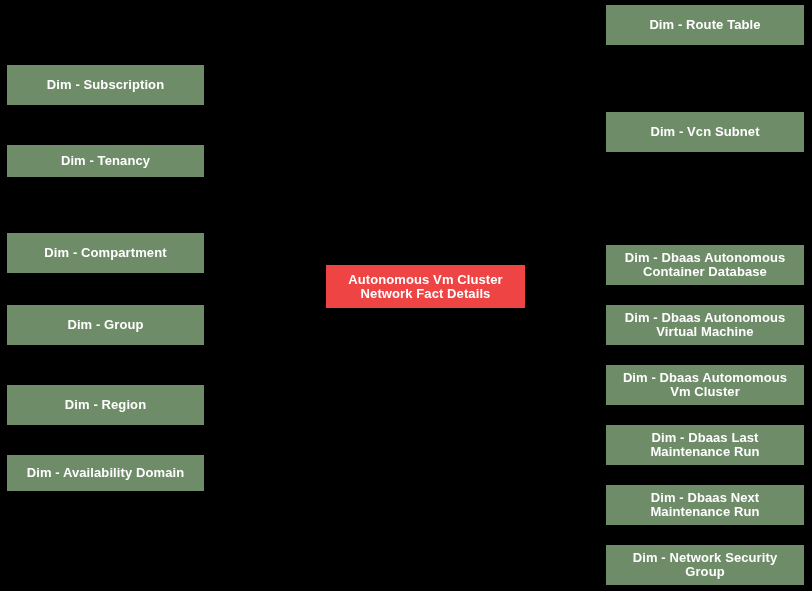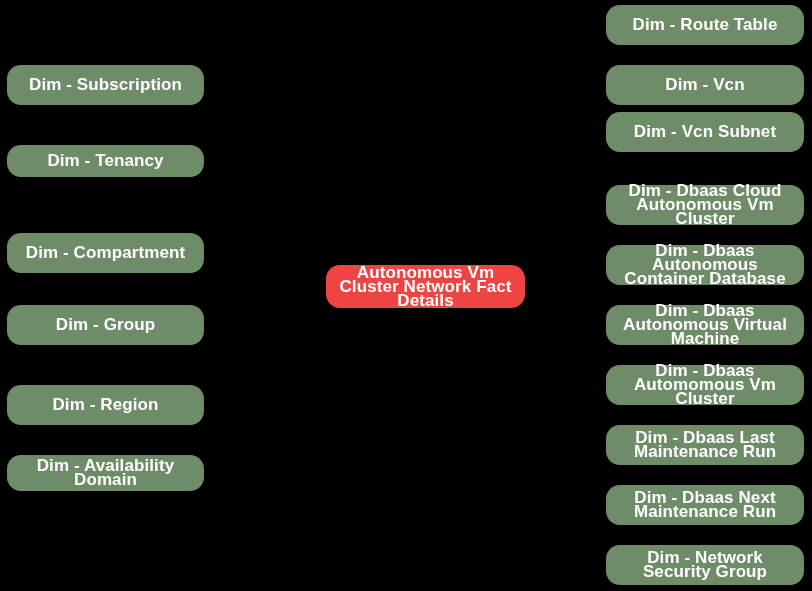--- a/index.html
+++ b/index.html
@@ -19,24 +19,24 @@
     height: 591px;
     background: #000000;
   }
   .node {
     position: absolute;
     box-sizing: border-box;
     display: flex;
     align-items: center;
     justify-content: center;
     text-align: center;
-    border-radius: 14px;
+    border-radius: 0;
     color: #ffffff;
     font-weight: bold;
-    font-size: 17px;
+    font-size: 13px;
     line-height: 14px;
     letter-spacing: 0.1px;
     padding: 16px 6px;
     -webkit-font-smoothing: antialiased;
   }
   .node-dim {
     background: #6f8c69;
   }
   .node-fact {
     background: #ef4444;
@@ -93,23 +93,21 @@
       <div class="node node-dim" style="top: 385px; height: 40px;">Dim - Region</div>
       <div class="node node-dim" style="top: 439px; height: 36px; margin-top: 16px;">Dim - Availability Domain</div>
     </div>
 
   <div class="col-center" style="left: 326px;">
     <div class="node node-fact" style="top: 265px; width: 199px; height: 43px;">Autonomous Vm Cluster Network Fact Details</div>
   </div>
 
   <div class="col-right">
       <div class="node node-dim" style="top: 5px; height: 40px;">Dim - Route Table</div>
-      <div class="node node-dim" style="top: 65px; height: 40px;">Dim - Vcn</div>
       <div class="node node-dim" style="top: 112px; height: 40px;">Dim - Vcn Subnet</div>
-      <div class="node node-dim" style="top: 185px; height: 40px;">Dim - Dbaas Cloud Autonomous Vm Cluster</div>
       <div class="node node-dim" style="top: 245px; height: 40px;">Dim - Dbaas Autonomous Container Database</div>
       <div class="node node-dim" style="top: 305px; height: 40px;">Dim - Dbaas Autonomous Virtual Machine</div>
       <div class="node node-dim" style="top: 425px; height: 40px;">Dim - Dbaas Last Maintenance Run</div>
       <div class="node node-dim" style="top: 365px; height: 40px;">Dim - Dbaas Automomous Vm Cluster</div>
       <div class="node node-dim" style="top: 485px; height: 40px;">Dim - Dbaas Next Maintenance Run</div>
       <div class="node node-dim" style="top: 545px; height: 40px;">Dim - Network Security Group</div>
     </div>
 
 </div>
 

